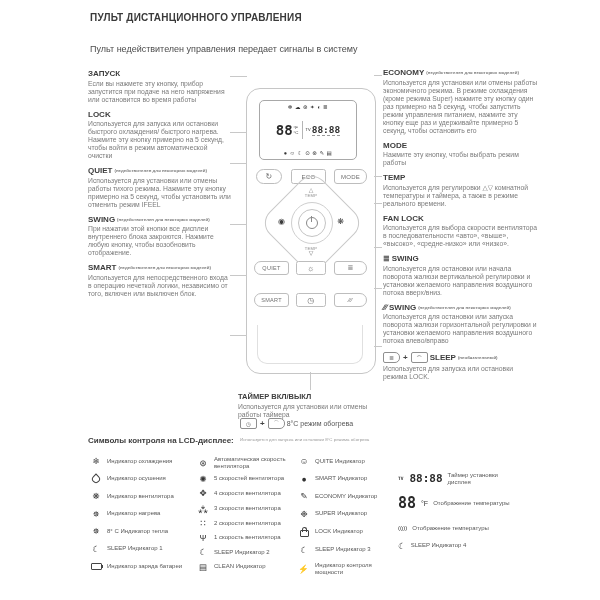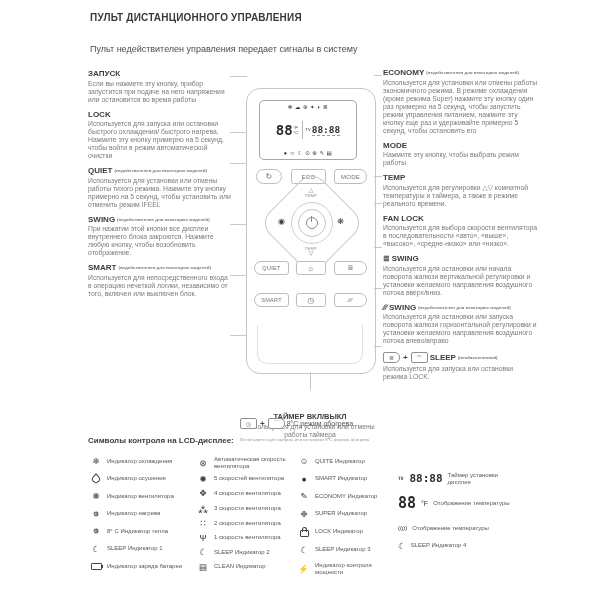--- a/index.html
+++ b/index.html
@@ -53,21 +53,21 @@
   .dp-left,.dp-right{position:absolute;top:32px;font-size:8px;color:#3c3c3c;}
   .dp-left{left:4px;} .dp-right{right:4px;}
   .ring{position:absolute;left:17px;top:17px;width:40px;height:40px;border:1.5px solid #cfcfcf;border-radius:50%;
         display:flex;align-items:center;justify-content:center;}
   .ring2{width:26px;height:26px;border:1.2px solid #c4c4c4;border-radius:50%;display:flex;align-items:center;justify-content:center;}
   .pwr{width:10px;height:10px;border:1.3px solid #8a8a8a;border-radius:50%;position:relative;}
   .pwr::after{content:"";position:absolute;left:3.8px;top:-2.5px;width:1.4px;height:6px;background:#8a8a8a;}
   
   .cl{background:#c8c8c8;}
   
-  .timer-block{left:238px;top:412px;width:144px;text-align:center;}
+  .timer-block{left:238px;top:392px;width:144px;}
   .timer-block h3{margin:0 0 2px 0;font-size:7.5px;font-weight:bold;color:#3d3d3d;}
   .timer-block p{margin:0;font-size:6.8px;line-height:8px;color:#7b7b7b;}
   .combo-row{left:240px;top:418px;width:150px;display:flex;align-items:center;gap:2px;font-size:7px;color:#555;}
   .footnote{left:240px;top:437px;width:210px;font-size:4.4px;color:#9a9a9a;}
   
   .legend-head{left:88px;top:436px;font-size:8px;font-weight:bold;color:#3d3d3d;}
   .lcol{display:flex;flex-direction:column;}
   .lcol1{left:90px;top:456px;width:106px;gap:7.5px;}
   .lcol2{left:197px;top:456px;width:100px;gap:4.5px;}
   .lcol3{left:298px;top:456px;width:96px;gap:7.5px;}

